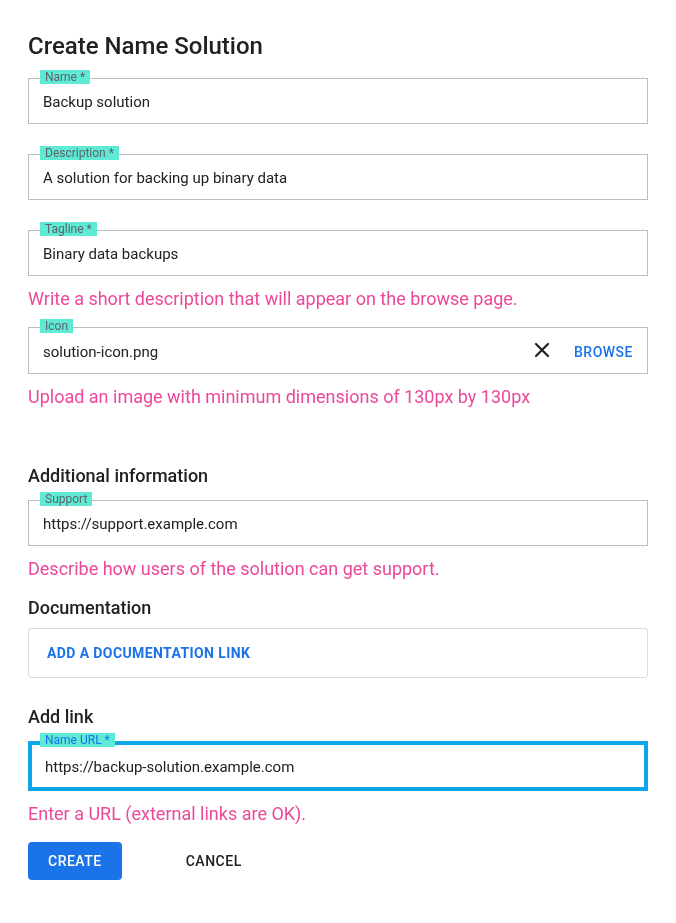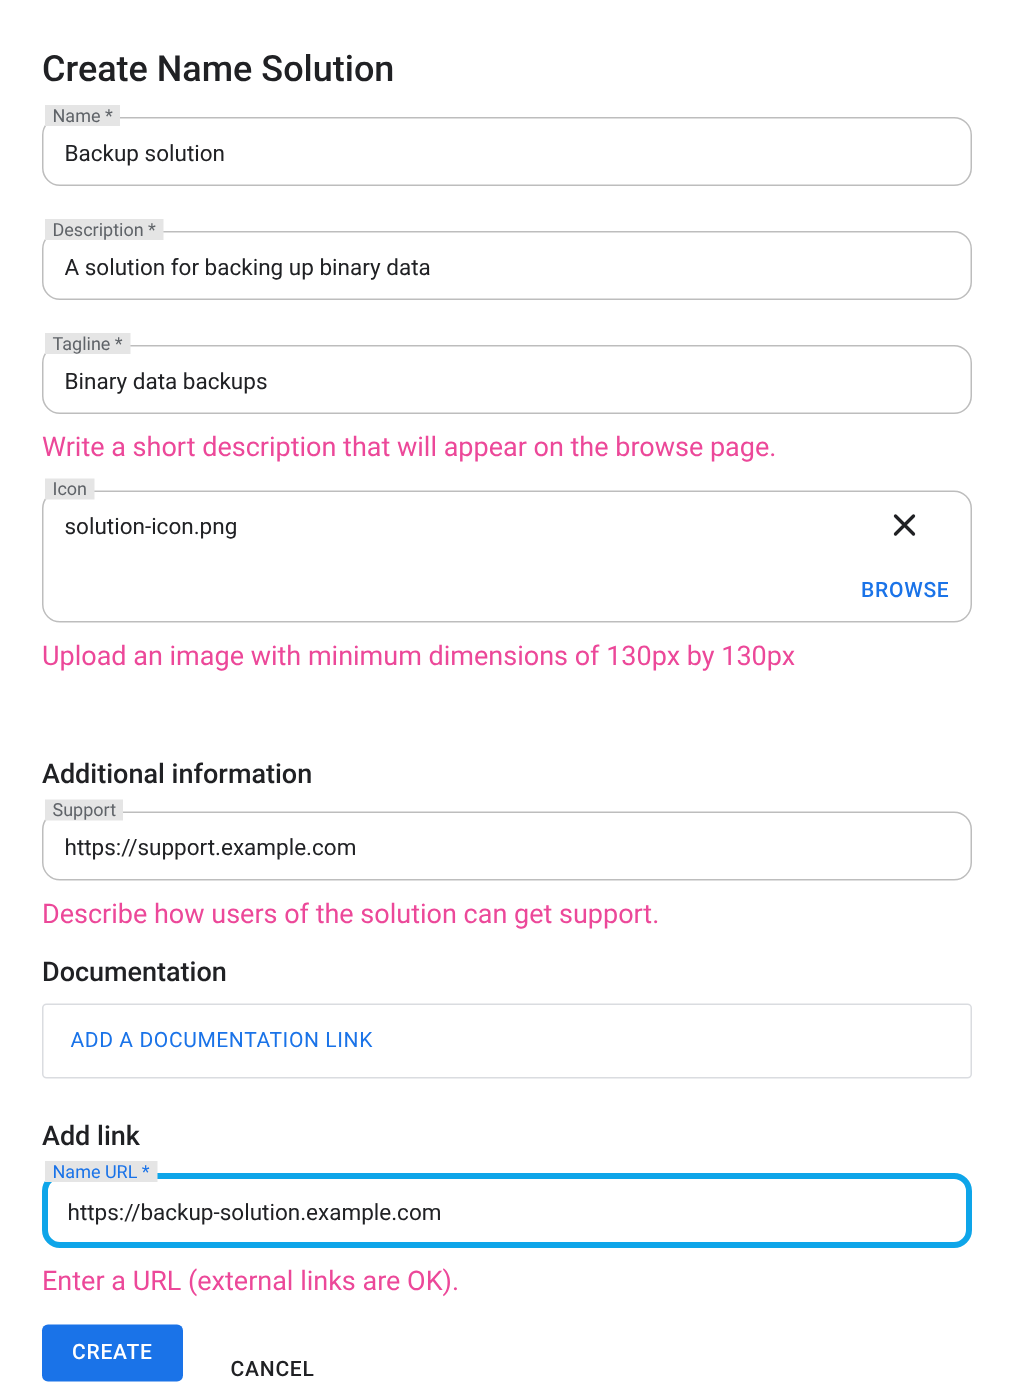--- a/index.html
+++ b/index.html
@@ -19,34 +19,34 @@
       font-weight: 500;
       margin-bottom: 18px;
       color: #202124;
     }
     .field {
       position: relative;
       margin-bottom: 12px;
     }
     .field-border {
       border: 1px solid #bdbdbd;
-      border-radius: 12px;
+      border-radius: 0;
       padding: 14px 14px 12px 14px;
       display: flex;
-      align-items: flex-start;
+      align-items: flex-end;
     }
     .field-border.focused {
       border: 4px solid #0ea5e9;
       padding: 13px 13px 11px 13px;
     }
     .field-label {
       position: absolute;
       top: -8px;
-      left: 2px;
-      background: #e5e5e5;
+      left: 12px;
+      background: #5eead4;
       padding: 0 5px;
       font-size: 12px;
       color: #5f6368;
       line-height: 14px;
     }
     .field-label.focused {
       color: #1a73e8;
     }
     .field-value {
       font-size: 15px;
@@ -76,21 +76,20 @@
       margin-bottom: 14px;
       color: #202124;
     }
     .section-heading.tight {
       margin-bottom: 10px;
     }
     .icon-field-actions {
       display: flex;
       align-items: center;
       gap: 24px;
-      flex-direction: column;
     }
     .close-icon {
       font-size: 18px;
       font-weight: 600;
       cursor: pointer;
       line-height: 1;
       color: #202124;
     }
     .browse-btn {
       color: #1a73e8;
@@ -101,32 +100,33 @@
       background: none;
       border: none;
       font-family: inherit;
     }
     .box-button {
       border: 1px solid #dadce0;
       border-radius: 3px;
       padding: 16px 18px;
       color: #1a73e8;
       font-size: 14px;
-      font-weight: 400;
+      font-weight: 700;
       letter-spacing: 0.4px;
       cursor: pointer;
       margin-bottom: 28px;
       background: #fff;
       text-align: left;
       width: 100%;
       font-family: inherit;
     }
     .actions {
       display: flex;
-      align-items: flex-end;
+      gap: 32px;
+      align-items: center;
       margin-top: 6px;
     }
     .btn-primary {
       background: #1a73e8;
       color: #fff;
       border: none;
       border-radius: 4px;
       padding: 11px 20px;
       font-size: 14px;
       font-weight: 500;

